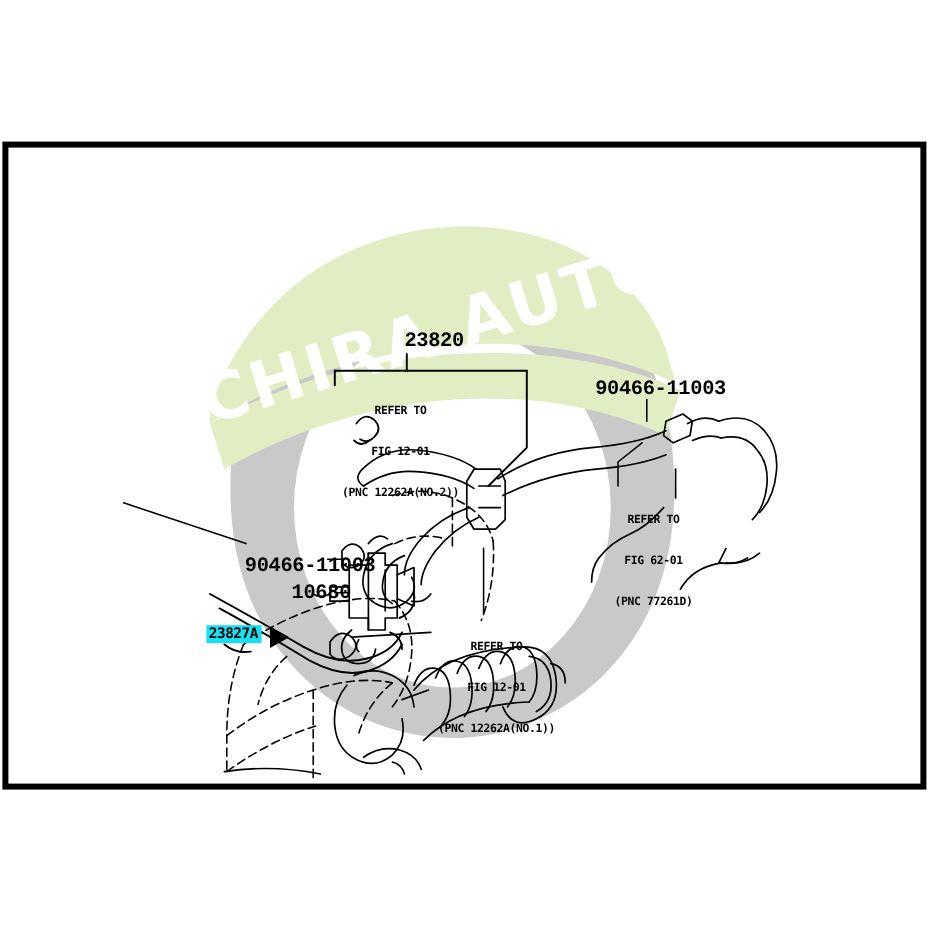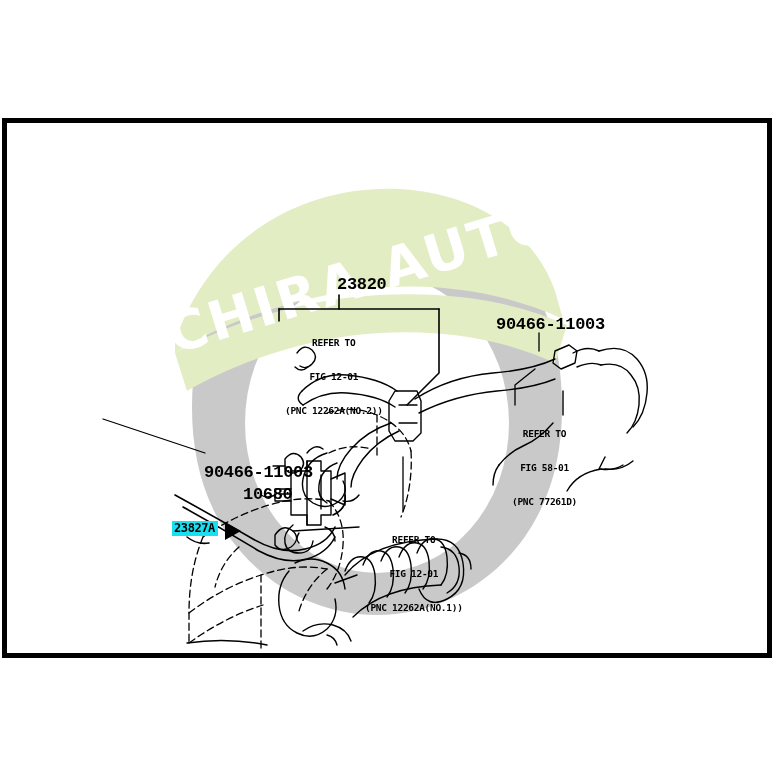--- a/index.html
+++ b/index.html
@@ -235,21 +235,21 @@
     <div class="lbl pn" style="left:236px;top:362px;">10680</div>
 
     <div class="lbl ref" style="left:278px;top:192px;">
       <span class="l2">REFER TO</span>
       <span class="l2">FIG 12-01</span>
       <span class="l2">(PNC 12262A(NO.2))</span>
     </div>
 
     <div class="lbl ref" style="left:505px;top:283px;">
       <span class="l2">REFER TO</span>
-      <span class="l2">FIG 58-01</span>
+      <span class="l2">FIG 62-01</span>
       <span class="l2">(PNC 77261D)</span>
     </div>
 
     <div class="lbl ref" style="left:358px;top:389px;">
       <span class="l2">REFER TO</span>
       <span class="l2">FIG 12-01</span>
       <span class="l2">(PNC 12262A(NO.1))</span>
     </div>
 
     <div class="hl" style="left:165px;top:398px;">23827A</div>

